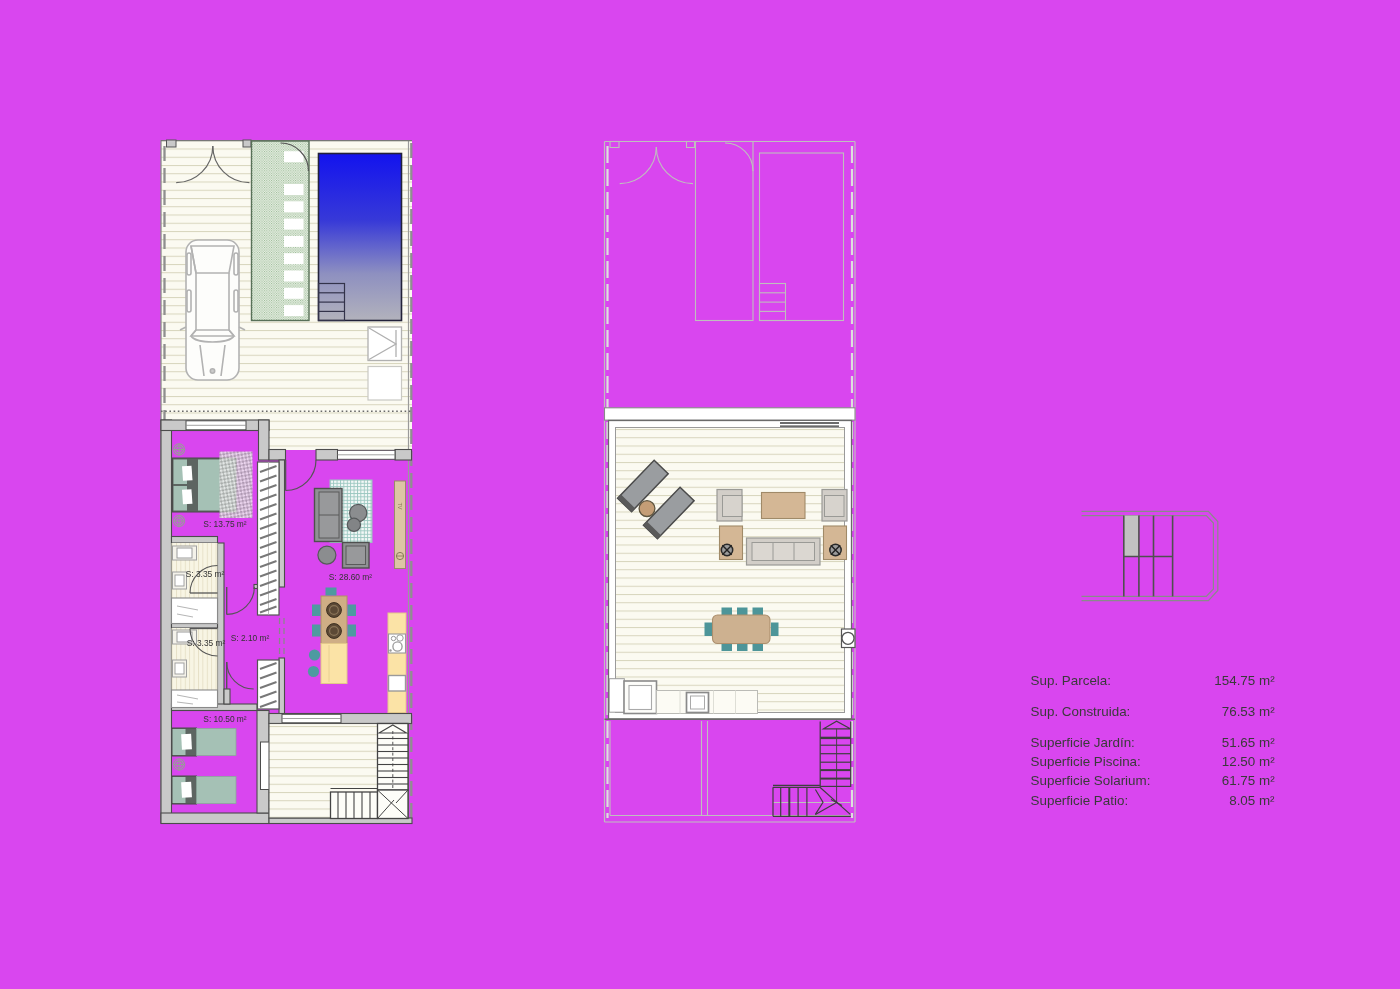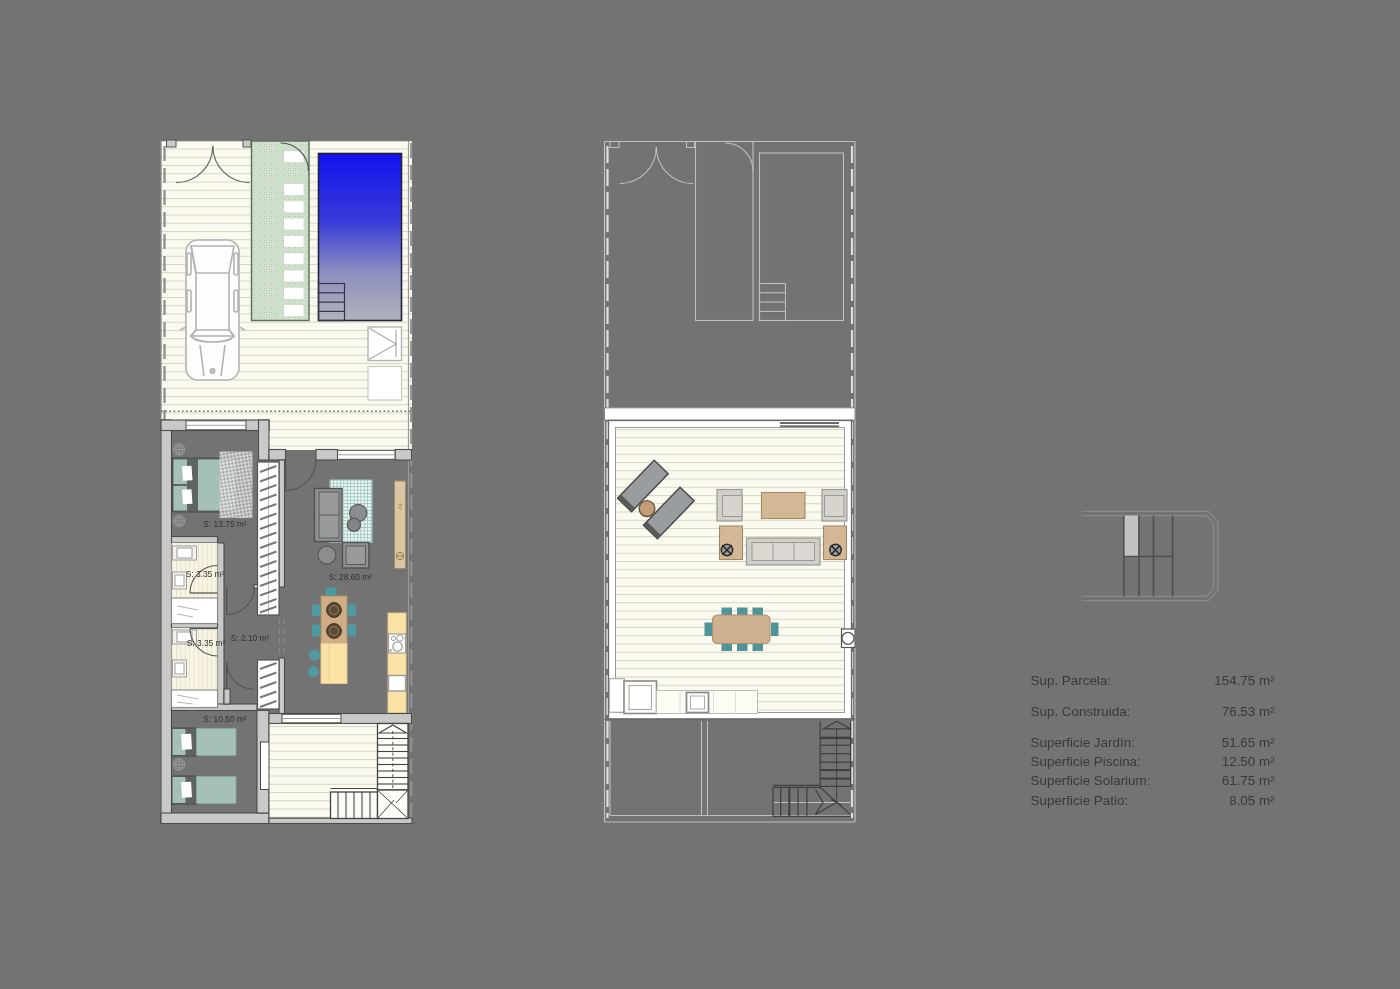--- a/index.html
+++ b/index.html
@@ -1,16 +1,16 @@
 <!DOCTYPE html>
 <html><head>
 <meta charset="utf-8">
 <style>
   html,body{margin:0;padding:0;background:#ffffff;}
-  .page{position:relative;width:1400px;height:989px;background:#737373;overflow:hidden;
+  .page{position:relative;width:1400px;height:989px;background:#d946ef;overflow:hidden;
         font-family:"Liberation Sans",sans-serif;}
 </style>
 </head>
 <body>
 <div class="page">
 <svg width="1400" height="989" viewBox="0 0 1400 989">
 <defs>
   <pattern id="deck" width="8" height="8.25" patternUnits="userSpaceOnUse">
     <rect width="8" height="8.25" fill="#fbfaf1"></rect>
     <rect y="0" width="8" height="1" fill="#d8d5bd"></rect>

